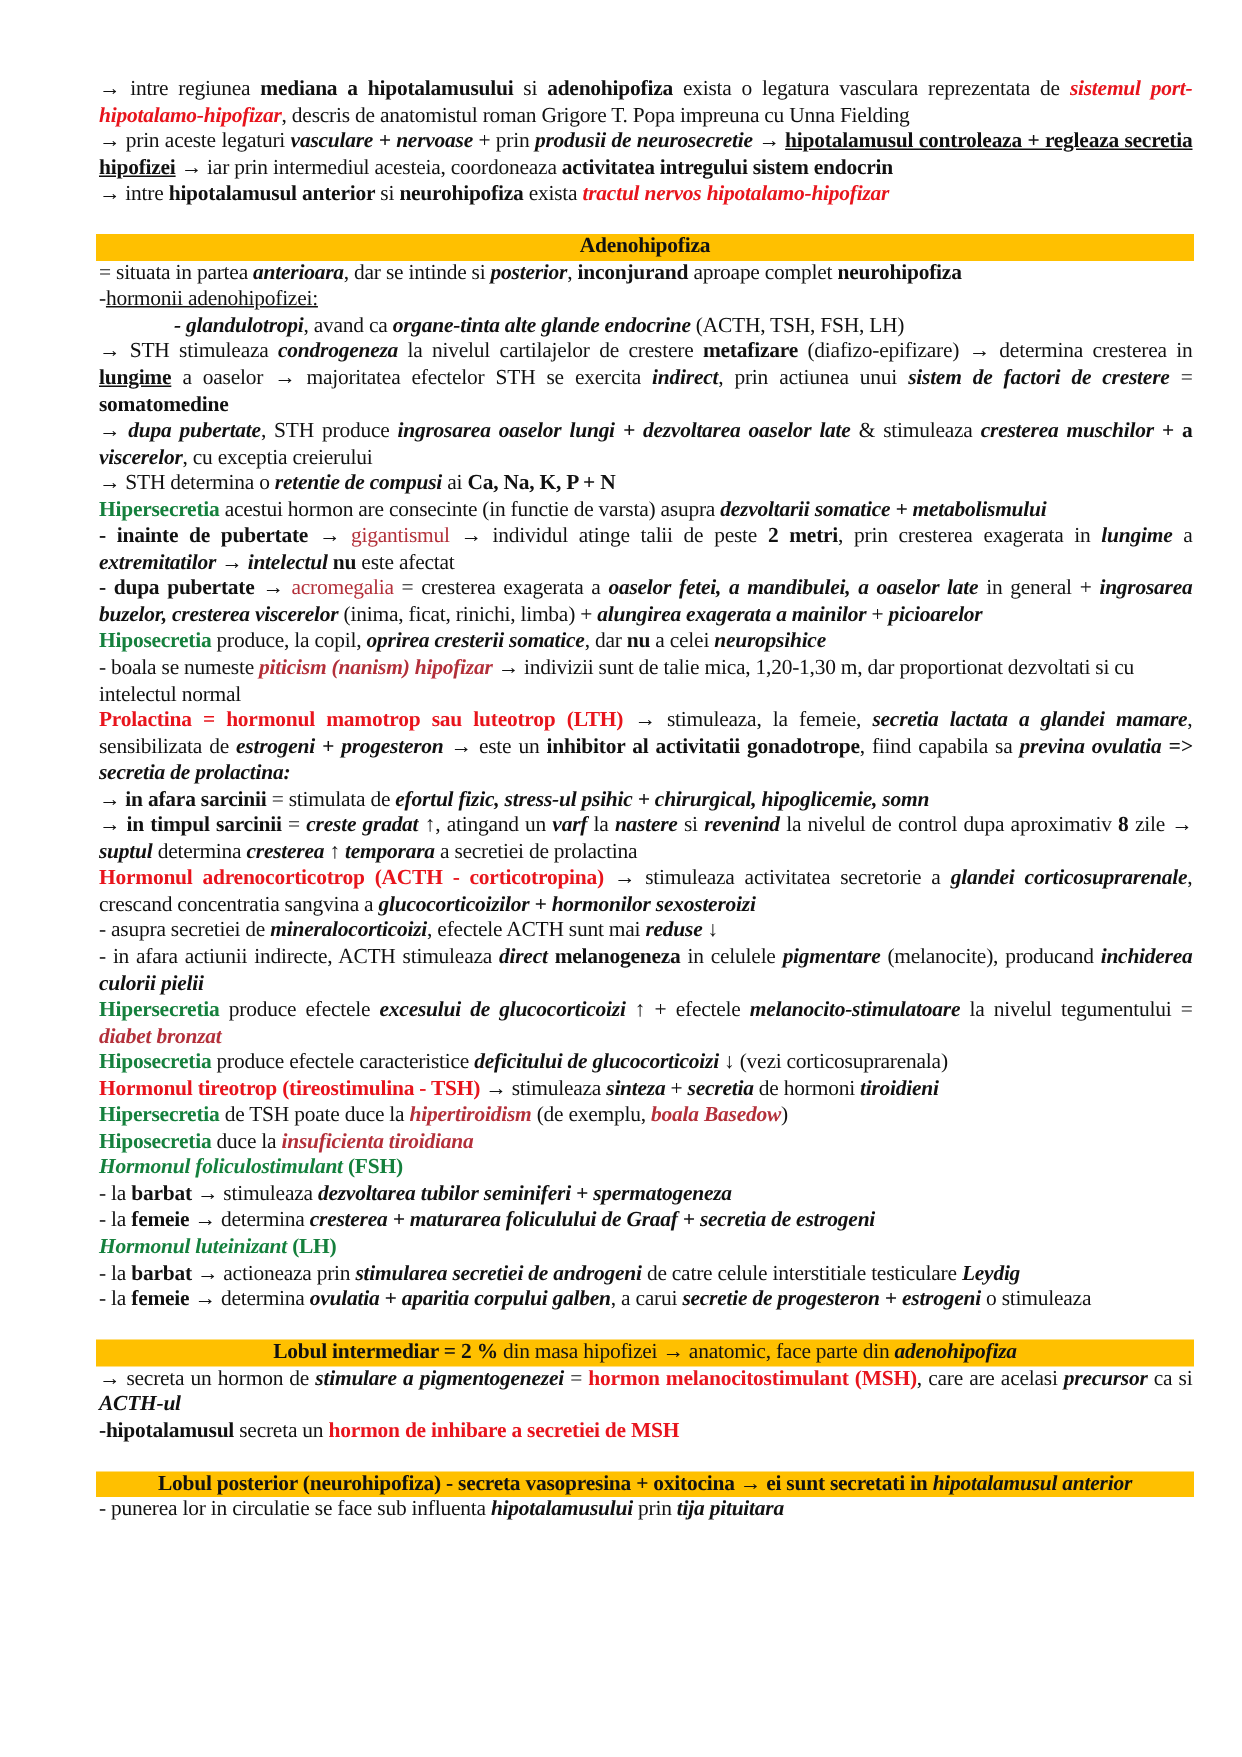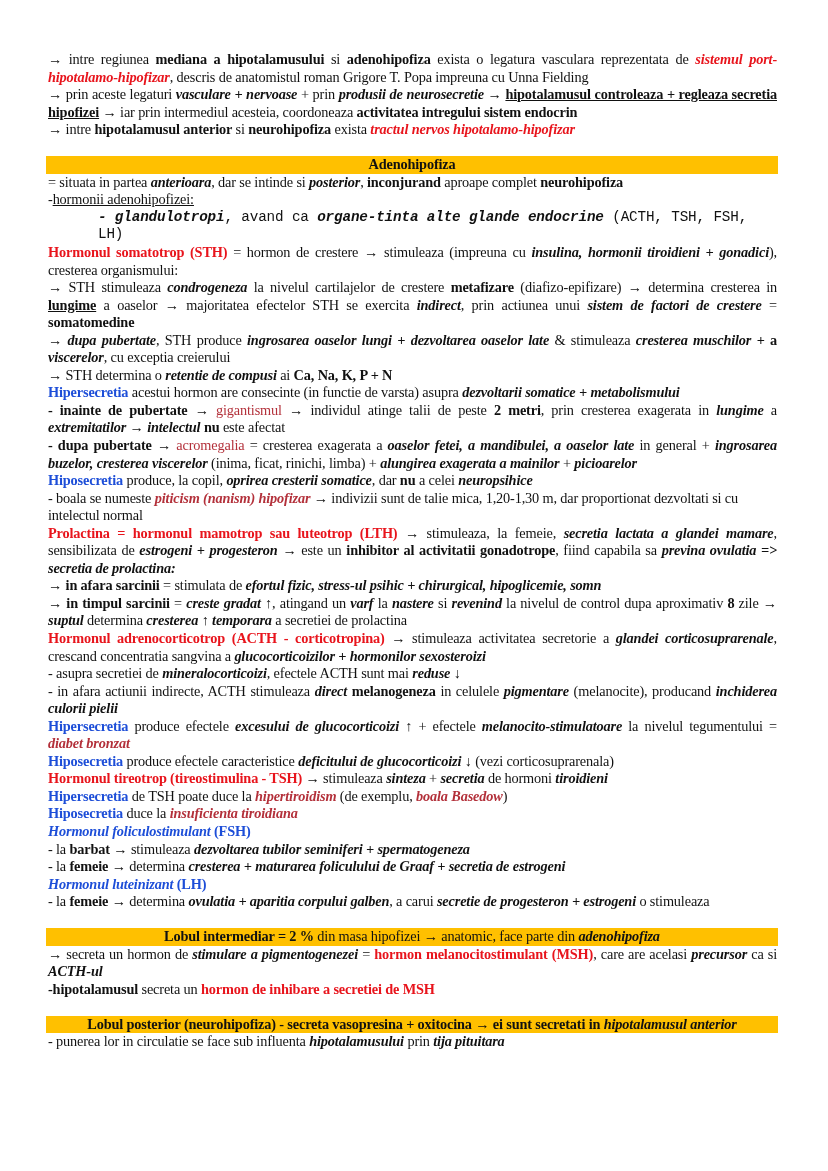--- a/index.html
+++ b/index.html
@@ -1,55 +1,54 @@
 <!DOCTYPE html>
 <html><head>
 <meta charset="utf-8">
 <style>
   html, body { margin: 0; padding: 0; background: #ffffff; }
   body { width: 828px; height: 1171px; overflow: hidden; position: relative; }
   .page {
-    position: absolute; left: 48px; top: 51px; width: 729px;
+    position: absolute; left: 66px; top: 51px; width: 729px;
     font-family: "Liberation Serif", serif;
     font-size: 14.3px; line-height: 17.55px; color: #111111;
     letter-spacing: -0.15px;
   }
   .p { margin: 0; text-align: justify; }
   .p.nojust { text-align: left; }
-  .indent { padding-left: 50px; font-family: Liberation Mono, monospace; }
+  .indent { padding-left: 50px; }
   .banner {
     background: #ffc000; font-weight: bold; text-align: center;
     margin-left: -2px; margin-right: -1px; padding: 0 2px;
   }
   .gap { height: 17.5px; }
   .b { font-weight: bold; }
   .i { }
   .bi { font-weight: bold; font-style: italic; }
   .u { text-decoration: underline; }
   .red { color: #e8141c; }
   .dred { color: #b3303a; }
-  .blue { color: #1d4ed8; }
+  .blue { color: #15803d; }
 </style>
 </head>
 <body>
 
 <div class="page">
 
   <p class="p"><span>→ intre regiunea </span><span class="b">mediana a hipotalamusului</span><span> si </span><span class="b">adenohipofiza</span><span> exista o legatura vasculara reprezentata de </span><span class="bi red">sistemul port-hipotalamo-hipofizar</span><span>, descris de anatomistul roman Grigore T. Popa impreuna cu Unna Fielding</span></p>
   <p class="p"><span> → prin aceste legaturi </span><span class="bi">vasculare + nervoase</span><span> + prin </span><span class="bi">produsii de neurosecretie</span><span> → </span><span class="b u">hipotalamusul controleaza + regleaza secretia hipofizei</span><span> → iar prin intermediul acesteia, coordoneaza </span><span class="b">activitatea intregului sistem endocrin</span></p>
   <p class="p nojust"><span>→ intre </span><span class="b">hipotalamusul anterior</span><span> si </span><span class="b">neurohipofiza</span><span> exista </span><span class="bi red">tractul nervos hipotalamo-hipofizar</span></p>
 
   <div class="gap"></div>
 
   <div class="banner">Adenohipofiza</div>
   <p class="p nojust"><span>= situata in partea </span><span class="bi">anterioara</span><span>, dar se intinde si </span><span class="bi">posterior</span><span>, </span><span class="b">inconjurand</span><span> aproape complet </span><span class="b">neurohipofiza</span></p>
   <p class="p nojust"><span>-</span><span class="u">hormonii adenohipofizei:</span></p>
   <p class="p nojust indent"><span class="bi">- glandulotropi</span><span>, avand ca </span><span class="bi">organe-tinta alte glande endocrine</span><span> (ACTH, TSH, FSH, LH)</span></p>
 
-  <p class="p"><span class="b red">Hormonul somatotrop (STH)</span><span> = hormon de crestere → stimuleaza (impreuna cu </span><span class="bi">insulina, hormonii tiroidieni + gonadici</span><span>), cresterea organismului:</span></p>
   <p class="p"><span>→ STH stimuleaza </span><span class="bi">condrogeneza</span><span> la nivelul cartilajelor de crestere </span><span class="b">metafizare</span><span> (diafizo-epifizare) → determina </span><span class="i">cresterea in </span><span class="b u">lungime</span><span> a oaselor → majoritatea efectelor STH se exercita </span><span class="bi">indirect</span><span>, prin actiunea unui </span><span class="bi">sistem de factori de crestere</span><span> = </span><span class="b">somatomedine</span></p>
   <p class="p"><span>→ </span><span class="bi">dupa pubertate</span><span>, STH produce </span><span class="bi">ingrosarea oaselor lungi + dezvoltarea oaselor late</span><span> &amp; stimuleaza </span><span class="bi">cresterea muschilor</span><span class="b"> + a </span><span class="bi">viscerelor</span><span>, cu exceptia creierului</span></p>
   <p class="p nojust"><span>→ STH determina o </span><span class="bi">retentie de compusi</span><span> ai </span><span class="b">Ca, Na, K, P + N</span></p>
   <p class="p nojust"><span class="b blue">Hipersecretia</span><span> acestui hormon are consecinte (in functie de varsta) asupra </span><span class="bi">dezvoltarii somatice + metabolismului</span></p>
   <p class="p"><span class="b">- inainte de pubertate</span><span> → </span><span class="i dred">gigantismul</span><span> → individul atinge talii de peste </span><span class="b">2 metri</span><span>, prin cresterea exagerata in </span><span class="bi">lungime</span><span> a </span><span class="bi">extremitatilor</span><span> → </span><span class="bi">intelectul</span><span> </span><span class="b">nu</span><span> este afectat</span></p>
   <p class="p"><span class="b">- dupa pubertate</span><span> → </span><span class="i dred">acromegalia</span><span> = cresterea exagerata a </span><span class="bi">oaselor fetei, a mandibulei, a oaselor late</span><span> in general + </span><span class="bi">ingrosarea buzelor, cresterea viscerelor</span><span> (inima, ficat, rinichi, limba) + </span><span class="bi">alungirea exagerata a mainilor</span><span> + </span><span class="bi">picioarelor</span></p>
   <p class="p nojust"><span class="b blue">Hiposecretia</span><span> produce, la copil, </span><span class="bi">oprirea cresterii somatice</span><span>, dar </span><span class="b">nu</span><span> a celei </span><span class="bi">neuropsihice</span></p>
   <p class="p nojust"><span>- boala se numeste </span><span class="bi dred">piticism (nanism) hipofizar</span><span> → indivizii sunt de talie mica, 1,20-1,30 m, dar proportionat dezvoltati si cu intelectul normal</span></p>
 
   <p class="p"><span class="b red">Prolactina = hormonul mamotrop sau luteotrop (LTH)</span><span> → stimuleaza, la femeie, </span><span class="bi">secretia lactata a glandei mamare</span><span>, sensibilizata de </span><span class="bi">estrogeni + progesteron</span><span> → este un </span><span class="b">inhibitor al activitatii gonadotrope</span><span>, fiind capabila sa </span><span class="bi">previna ovulatia =&gt; secretia de prolactina:</span></p>
@@ -63,20 +62,21 @@
   <p class="p nojust"><span class="b blue">Hiposecretia</span><span> produce efectele caracteristice </span><span class="bi">deficitului de glucocorticoizi</span><span> ↓ (vezi corticosuprarenala)</span></p>
 
   <p class="p nojust"><span class="b red">Hormonul tireotrop (tireostimulina - TSH)</span><span> → stimuleaza </span><span class="bi">sinteza</span><span> + </span><span class="bi">secretia</span><span> de hormoni </span><span class="bi">tiroidieni</span></p>
   <p class="p nojust"><span class="b blue">Hipersecretia</span><span> de TSH poate duce la </span><span class="bi dred">hipertiroidism</span><span> (de exemplu, </span><span class="bi dred">boala Basedow</span><span class="i">)</span></p>
   <p class="p nojust"><span class="b blue">Hiposecretia</span><span> duce la </span><span class="bi dred">insuficienta tiroidiana</span></p>
 
   <p class="p nojust"><span class="bi blue">Hormonul foliculostimulant</span><span class="b blue"> (FSH)</span></p>
   <p class="p nojust"><span>- la </span><span class="b">barbat</span><span> → stimuleaza </span><span class="bi">dezvoltarea tubilor seminiferi + spermatogeneza</span></p>
   <p class="p nojust"><span>- la </span><span class="b">femeie</span><span> → determina </span><span class="bi">cresterea + maturarea foliculului de Graaf + secretia de estrogeni</span></p>
   <p class="p nojust"><span class="bi blue">Hormonul luteinizant</span><span class="b blue"> (LH)</span></p>
+  <p class="p nojust"><span>- la </span><span class="b">barbat</span><span> → actioneaza prin </span><span class="bi">stimularea secretiei de androgeni</span><span> de catre celule interstitiale testiculare </span><span class="bi">Leydig</span></p>
   <p class="p nojust"><span>- la </span><span class="b">femeie</span><span> → determina </span><span class="bi">ovulatia + aparitia corpului galben</span><span>, a carui </span><span class="bi">secretie de progesteron + estrogeni</span><span> o stimuleaza</span></p>
 
   <div class="gap"></div>
 
   <div class="banner"><span class="b">Lobul intermediar = 2 %</span><span style="font-weight:normal"> din masa hipofizei → anatomic, face parte din </span><span class="bi">adenohipofiza</span></div>
   <p class="p"><span>→ secreta un hormon de </span><span class="bi">stimulare a pigmentogenezei</span><span> = </span><span class="b red">hormon melanocitostimulant (MSH)</span><span>, care are acelasi </span><span class="bi">precursor</span><span> ca si </span><span class="bi">ACTH-ul</span></p>
   <p class="p nojust"><span class="b">-hipotalamusul</span><span> secreta un </span><span class="b red">hormon de inhibare a secretiei de MSH</span></p>
 
   <div class="gap"></div>
 

